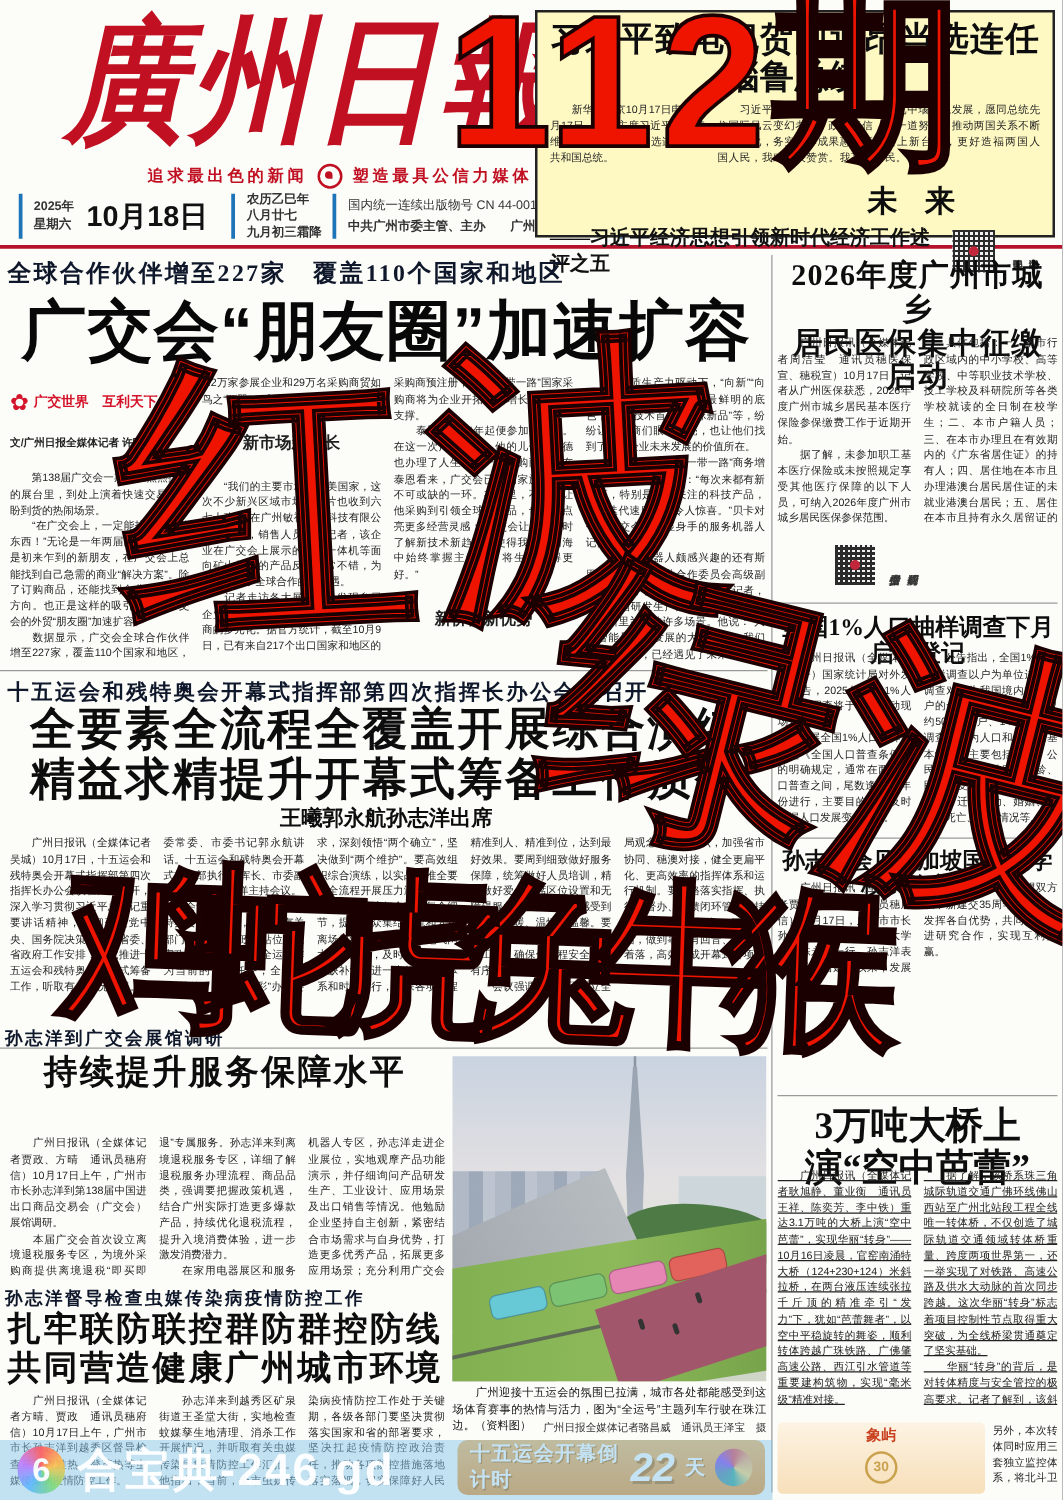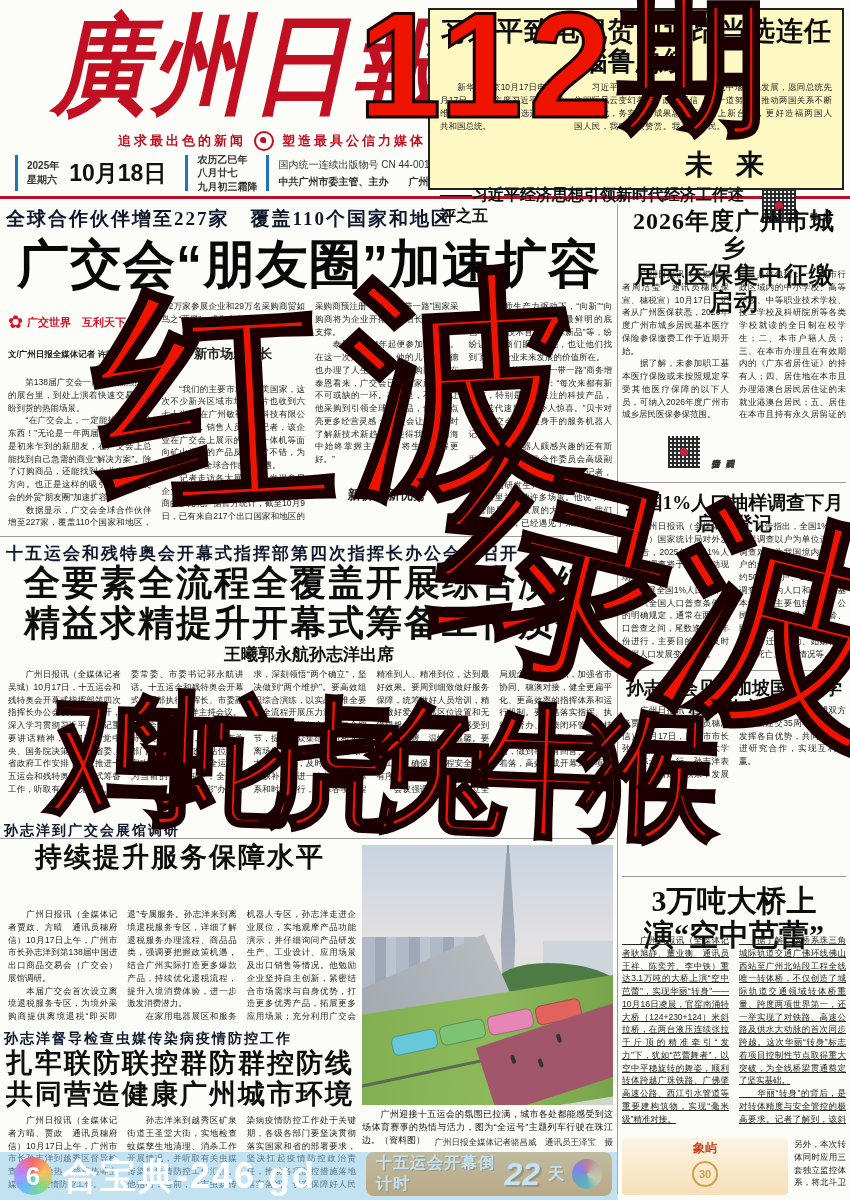--- a/index.html
+++ b/index.html
@@ -108,21 +108,21 @@
     <span class="qr" style="width:34px;height:34px;"></span>
     <span class="vtext" style="margin-left:4px;">扫码
 资讯</span>
   </div>
   <div class="abs" style="left:0;top:196px;width:850px;height:3px;background:#b5122b;"></div>
 
   <div class="newsbox">
     <div class="hl" style="font-size:27px;letter-spacing:1px;">习近平致电祝贺阿迪昂当选连任瑙鲁总统</div>
     <div class="cols" style="column-count:3;height:62px;font-size:8.5px;margin-top:5px;">　　新华社北京10月17日电　10月17日，国家主席习近平致电戴维·阿迪昂，祝贺他当选连任瑙鲁共和国总统。
 　　习近平指出，中瑙关系经受住国际风云变幻考验，政治互信不断深化，务实合作成果惠及两国人民，我对此表赞赏。我高度重视中瑙关系发展，愿同总统先生一道努力，推动两国关系不断迈上新台阶，更好造福两国人民。</div>
-    <div class="hl" style="font-size:28px;text-align:right;padding-right:60px;margin-top:6px;letter-spacing:8px;">未  来</div>
+    <div class="hl" style="font-size:24px;text-align:right;padding-right:60px;margin-top:6px;letter-spacing:8px;">未  来</div>
     <div style="display:flex;align-items:center;gap:10px;margin-top:4px;">
       <span class="serif" style="font-size:16px;font-weight:bold;color:#111;flex:1;">——习近平经济思想引领新时代经济工作述评之五</span>
       <span class="qr" style="width:34px;height:34px;">
           <span class="dot"></span>
         </span>
       <span class="vtext">扫码阅读
 详细内容</span>
     </div>
   </div>
 

